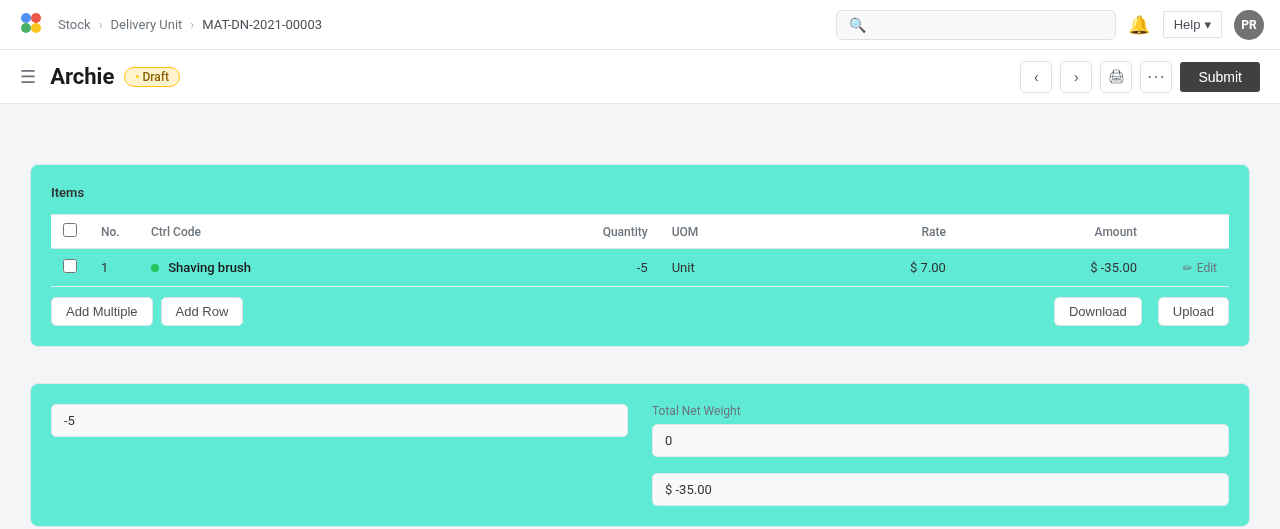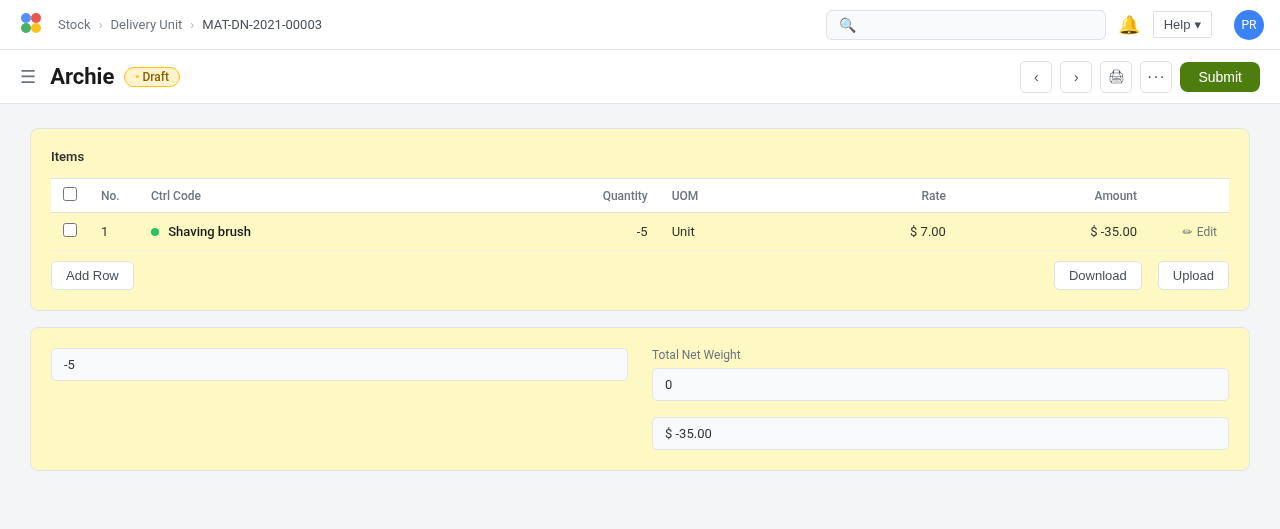--- a/index.html
+++ b/index.html
@@ -21,23 +21,23 @@
       width: 280px; gap: 8px; color: #6c757d; font-size: 13px; cursor: text;
     }
     .topnav-actions { display: flex; align-items: center; gap: 12px; margin-left: 12px; }
     .bell-icon { color: #6c757d; font-size: 18px; cursor: pointer; }
     .help-btn {
       display: flex; align-items: center; gap: 4px; border: 1px solid #dee2e6;
       border-radius: 1px; padding: 5px 10px; background: #fff; cursor: pointer;
       font-size: 13px; color: #495057;
     }
     .avatar {
-      width: 30px; height: 30px; border-radius: 50%; background: #3b82f6;
+      width: 30px; height: 30px; border-radius: 50%; background: #737373;
       display: flex; align-items: center; justify-content: center;
-      color: #fff; font-size: 12px; font-weight: 400; margin-left: 10px;
+      color: #fff; font-size: 12px; font-weight: 700;
     }
 
     
     .subheader {
       display: flex; align-items: center; background: #fff;
       padding: 0 20px; height: 54px; border-bottom: 1px solid #e2e6ea;
     }
     .hamburger { color: #6c757d; font-size: 18px; cursor: pointer; margin-right: 14px; }
     .doc-title { font-size: 22px; font-weight: 700; color: #1a1a1a; margin-right: 10px; }
     .status-badge {
@@ -54,31 +54,31 @@
       width: 32px; height: 32px; border: 1px solid #dee2e6; border-radius: 5px;
       background: #fff; display: flex; align-items: center; justify-content: center;
       cursor: pointer; color: #495057;
     }
     .more-btn {
       width: 32px; height: 32px; border: 1px solid #dee2e6; border-radius: 5px;
       background: #fff; display: flex; align-items: center; justify-content: center;
       cursor: pointer; color: #495057; font-size: 18px;
     }
     .submit-btn {
-      background: #4d7c0f; color: #fff; border: none; border-radius: 8px;
+      background: #404040; color: #fff; border: none; border-radius: 3px;
       padding: 7px 18px; font-size: 14px; font-weight: 500; cursor: pointer;
     }
 
     
     .main-content { padding: 24px 20px; max-width: 1260px; margin: 0 auto; }
 
     
     .card {
-      background: #fef9c3; border-radius: 8px; border: 1px solid #e2e6ea;
-      margin-bottom: 16px; padding: 20px;
+      background: #5eead4; border-radius: 8px; border: 1px solid #e2e6ea;
+      margin-bottom: 16px; padding: 20px; margin-top: 36px;
     }
     .section-title { font-size: 13px; font-weight: 600; color: #333; margin-bottom: 14px; }
 
     
     .items-table { width: 100%; border-collapse: collapse; }
     .items-table th {
       text-align: left; padding: 8px 12px; font-size: 12px; font-weight: 500;
       color: #6c757d; border-bottom: 1px solid #dee2e6; border-top: 1px solid #dee2e6;
       background: #fff;
     }
@@ -239,20 +239,21 @@
               <span>✏</span>
               <span>Edit</span>
             </a>
           </td>
         </tr>
       </tbody>
     </table>
 
     <div class="table-footer">
       <div class="table-footer-left">
+        <button class="outline-btn">Add Multiple</button>
         <button class="outline-btn">Add Row</button>
       </div>
       <div class="table-footer-right">
         <button class="outline-btn">Download</button>
         <button class="outline-btn">Upload</button>
       </div>
     </div>
   </div>
 
   <div class="card">

